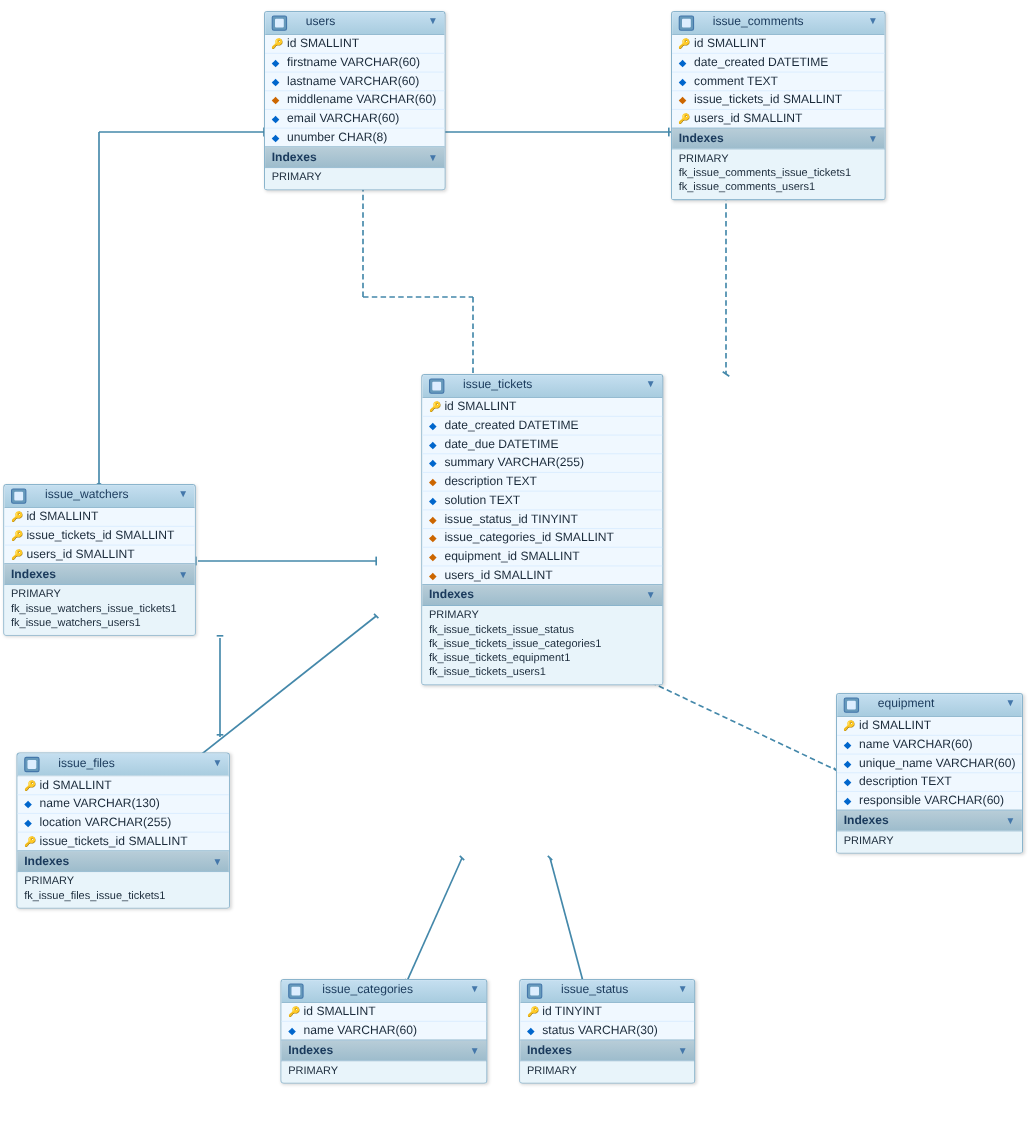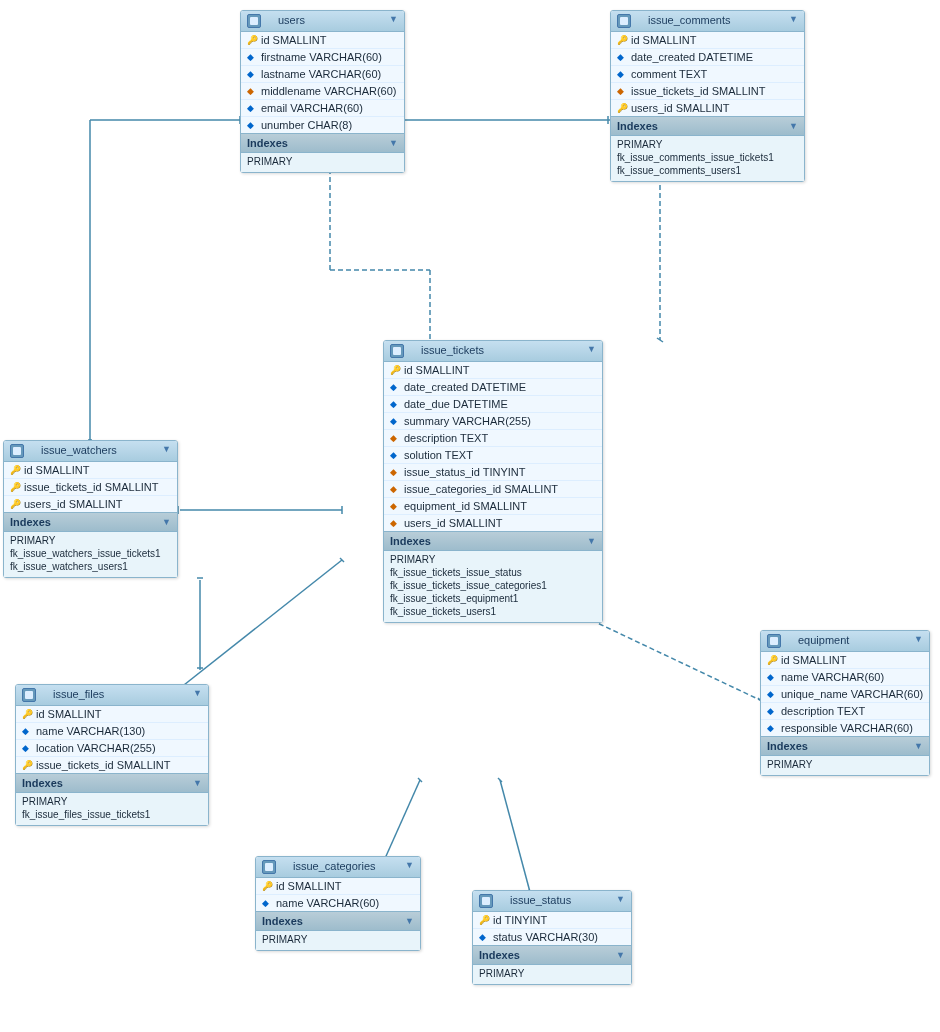--- a/index.html
+++ b/index.html
@@ -435,21 +435,21 @@
     </div>
     <div class="indexes-header">
       <span>Indexes</span>
       <span class="dropdown-arrow" style="margin-left:auto;">▼</span>
     </div>
     <div class="indexes-body">
       <div class="index-row">PRIMARY</div>
     </div>
   </div>
 
-  <div class="db-table" style="left:255px; top:856px; width:166px;">
+  <div class="db-table" style="left:255px; top:890px; width:188px;">
     <div class="table-header">
       <span class="table-header-icon"></span>
       <span>issue_categories</span>
       <span class="dropdown-arrow">▼</span>
     </div>
     <div class="table-body">
       <div class="table-row">
           <span class="key-icon key-primary">🔑</span>
           <span>id SMALLINT</span>
         </div>

